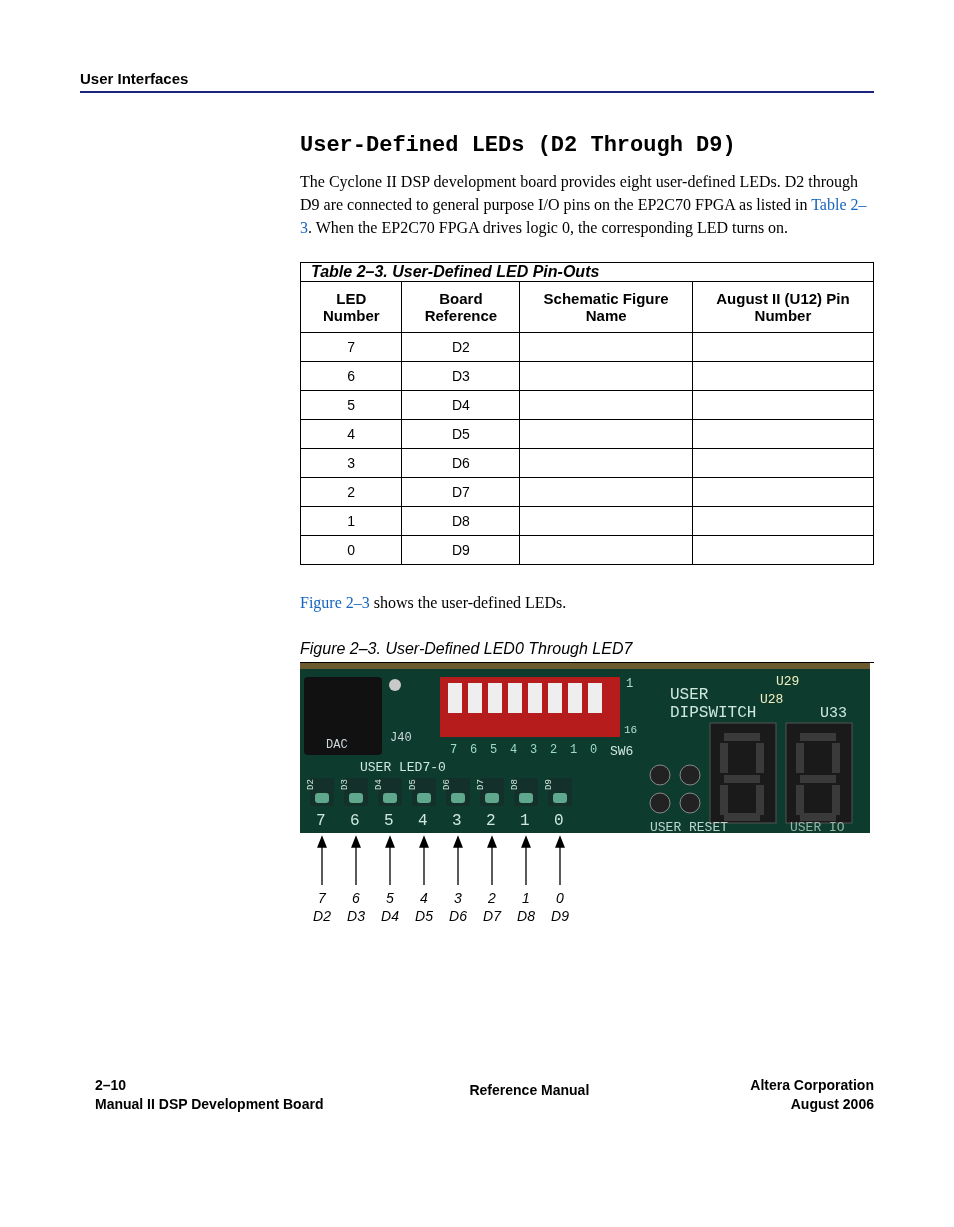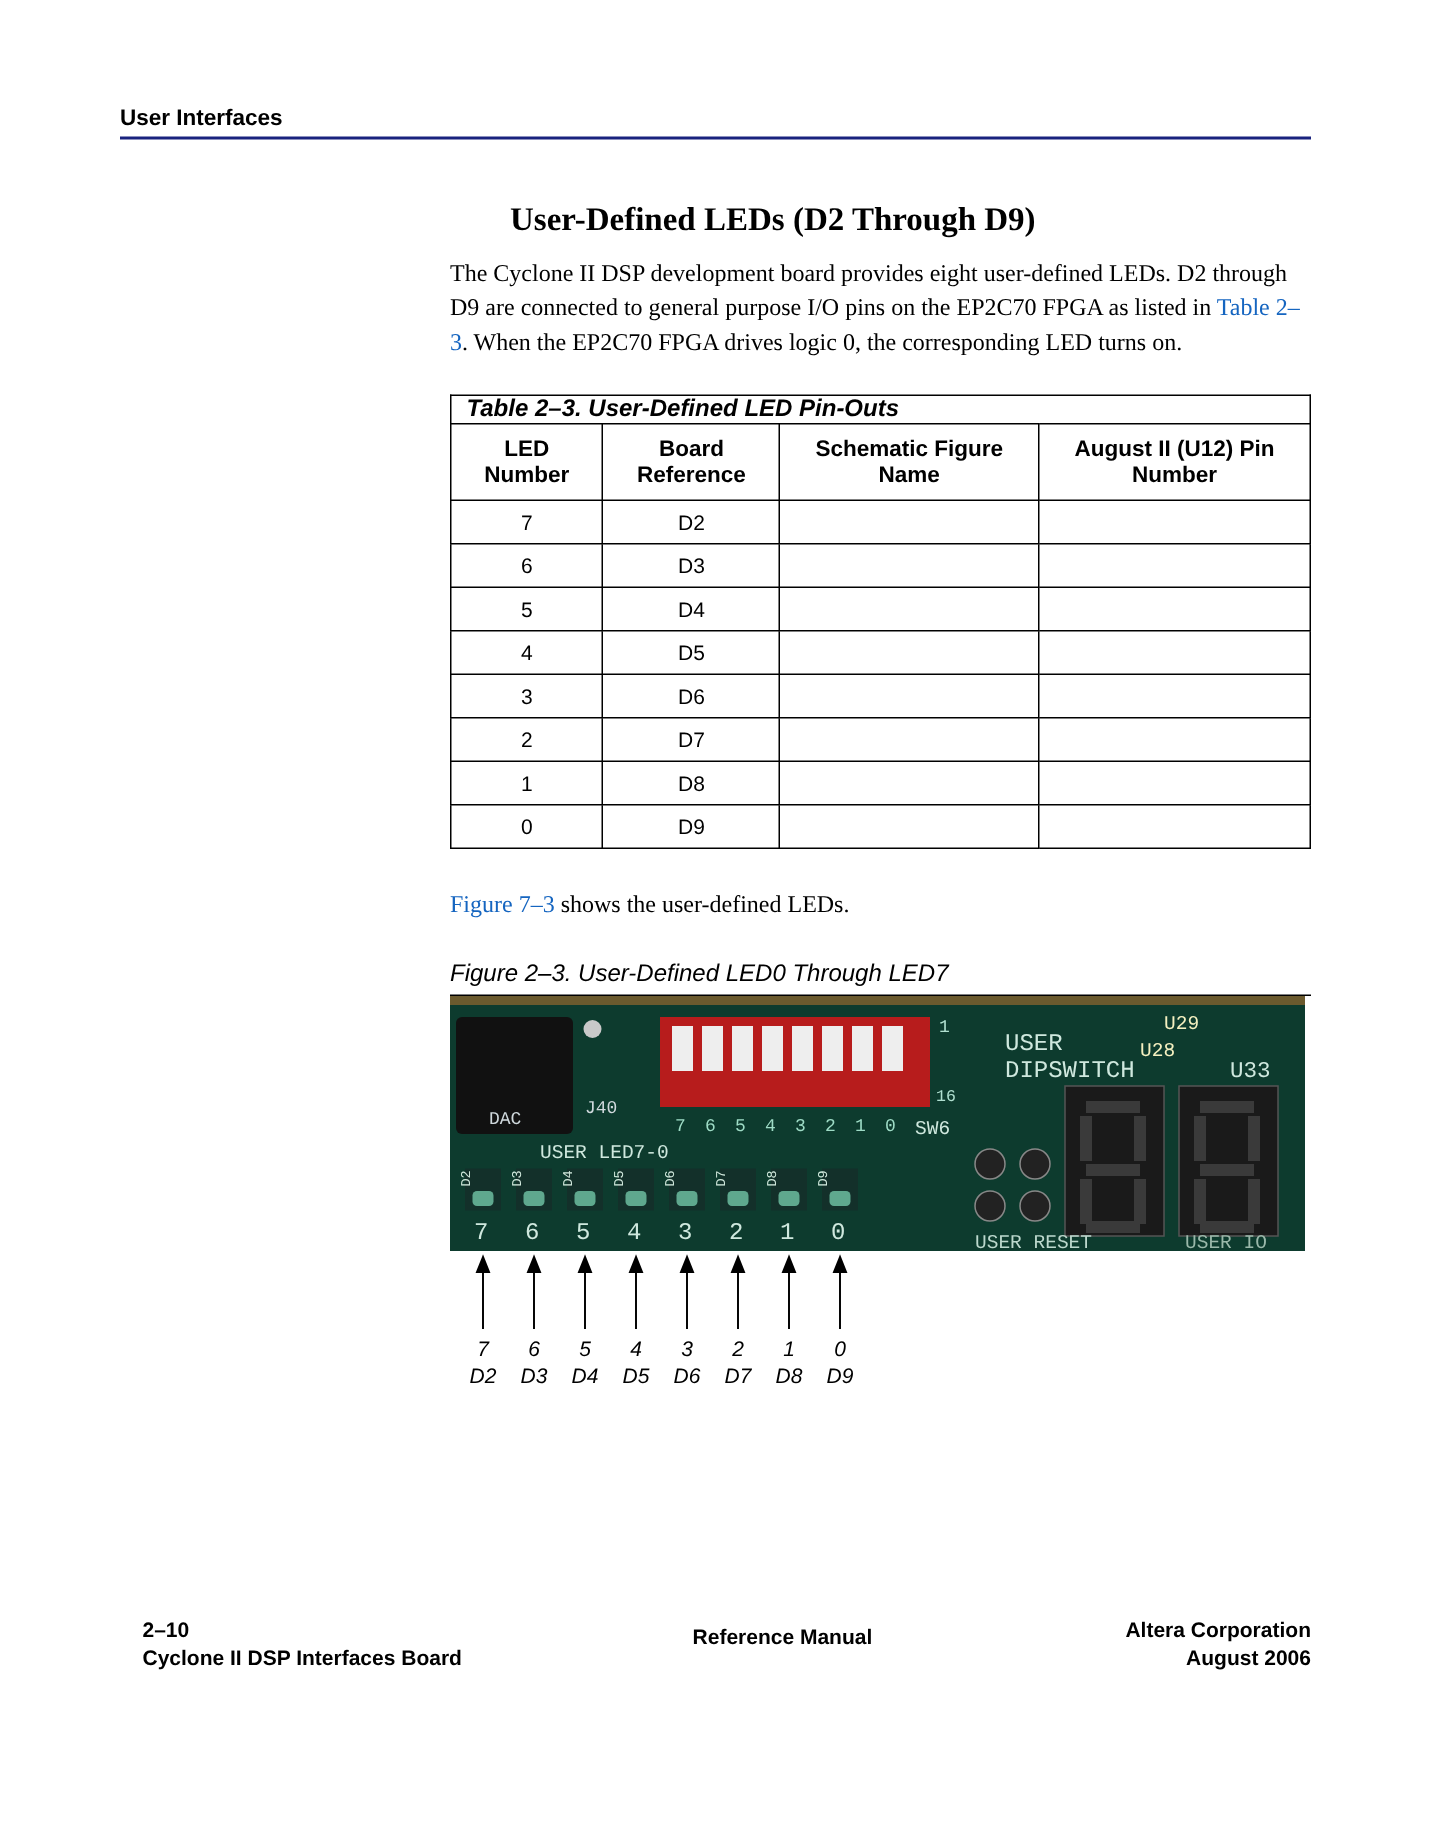--- a/index.html
+++ b/index.html
@@ -1,21 +1,21 @@
 <!DOCTYPE html>
 <html><head>
 <meta charset="utf-8">
 <style>
   * { box-sizing: border-box; margin: 0; padding: 0; }
   html, body { width: 954px; background: #fff; font-family: "Palatino Linotype", Palatino, "Book Antiqua", Georgia, serif; color: #000; }
   body { padding: 70px 80px 60px 80px; }
   .header-label { font-size: 15px; font-weight: 700; font-family: Arial, Helvetica, sans-serif; }
   .hr-thick { border: none; border-top: 2px solid #1a237e; margin-top: 4px; }
   .content { margin-left: 220px; margin-top: 40px; }
-  h2.section-title { font-family: Liberation Serif, serif; font-size: 22px; font-weight: 700; margin-bottom: 12px; margin-left: 40px; }
+  h2.section-title { font-family: Liberation Mono, monospace; font-size: 22px; font-weight: 700; margin-bottom: 12px; }
   p.body-text { font-size: 16px; line-height: 1.45; margin-bottom: 8px; }
   .xref { color: #1565c0; }
   table.data-table { width: 100%; border-collapse: collapse; margin-top: 22px; border: 1.5px solid #000; }
   table.data-table caption { text-align: left; font-family: Arial, Helvetica, sans-serif; font-weight: 700; font-style: italic; font-size: 16px; padding: 0 10px; border: 1.5px solid #000; border-bottom: none; }
   table.data-table th { font-family: Arial, Helvetica, sans-serif; font-weight: 700; font-size: 15px; text-align: center; padding: 8px 20px; border: 1px solid #000; border-top: 1.5px solid #000; }
   table.data-table td { font-family: Arial, Helvetica, sans-serif; font-size: 14px; text-align: center; padding: 6px 6px; border: 1px solid #000; }
   .fig-intro { margin-top: 26px; }
   .fig-block { margin-top: 26px; }
   .fig-caption { font-family: Arial, Helvetica, sans-serif; font-weight: 400; font-style: italic; font-size: 16px; margin-bottom: 4px; }
   .fig-rule { border: none; border-top: 1px solid #000; margin-bottom: 0; }
@@ -98,21 +98,21 @@
       <tr>
           <td>0</td>
           <td>D9</td>
           <td></td>
           <td></td>
         </tr>
     </tbody>
   </table>
 
   <p class="body-text fig-intro">
-    <span class="xref">Figure 7–3</span><span> shows the user-defined LEDs.</span>
+    <span class="xref">Figure 2–3</span><span> shows the user-defined LEDs.</span>
   </p>
 
   <div class="fig-block">
     <div class="fig-caption">Figure 2–3. User-Defined LED0 Through LED7</div>
     <hr class="fig-rule">
 
     <svg class="figure-svg" width="570" height="280" viewBox="0 0 570 280">
 
       <rect x="0" y="0" width="570" height="170" fill="#0d3b2e"></rect>
 
@@ -282,21 +282,21 @@
         <text x="260" y="258">D9</text>
       </g>
     </svg>
   </div>
 
 </div>
 
 <div class="footer">
   <div class="left">
     <div><b>2–10</b></div>
-    <div><b>Cyclone II DSP Interfaces Board</b></div>
+    <div><b>Manual II DSP Development Board</b></div>
   </div>
   <div class="center">
     <div><b>Reference Manual</b></div>
     <div>&nbsp;</div>
   </div>
   <div class="right">
     <div><b>Altera Corporation</b></div>
     <div><b>August 2006</b></div>
   </div>
 </div>

